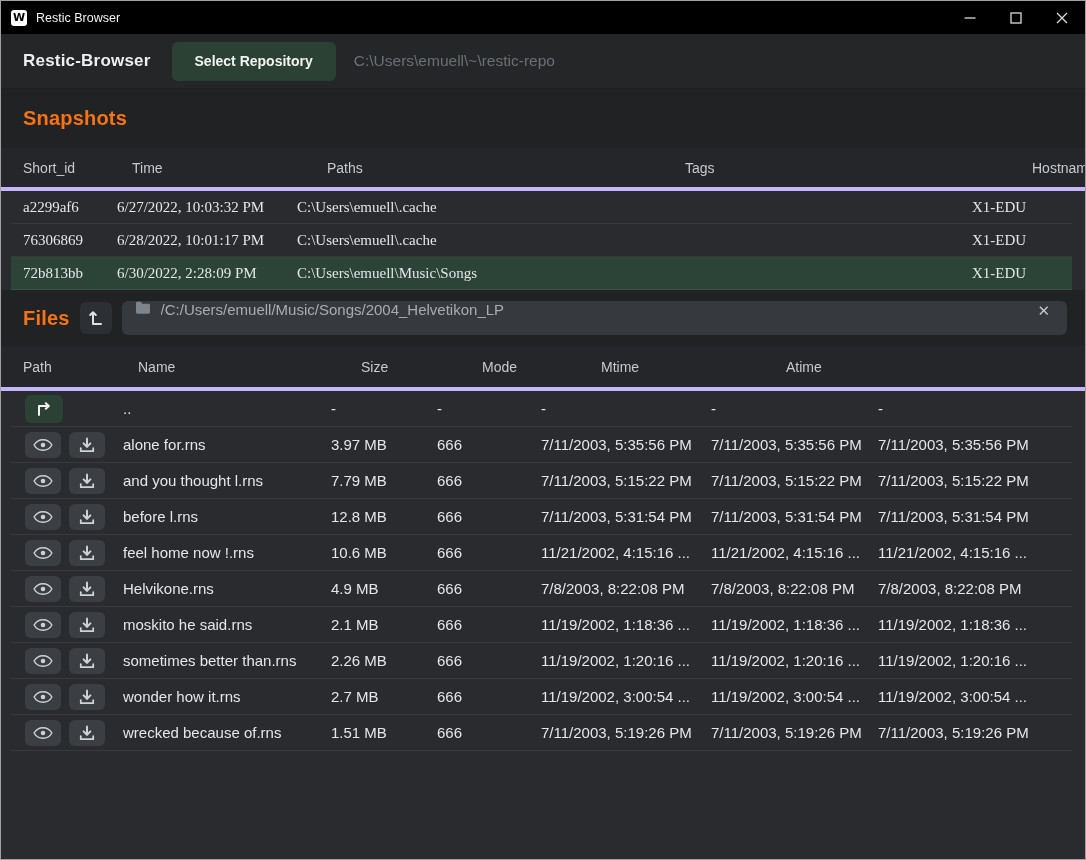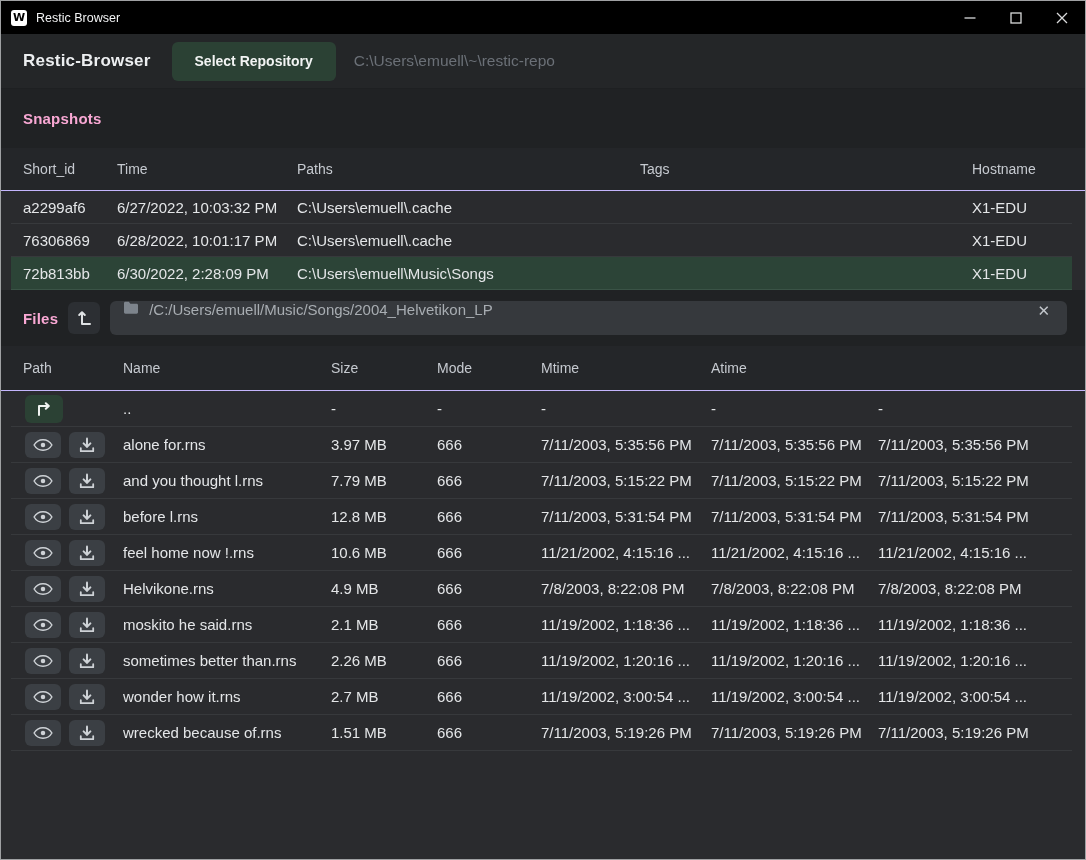--- a/index.html
+++ b/index.html
@@ -37,36 +37,37 @@
     font-family:inherit; cursor:pointer;
   }
   .repo-path { margin-left:18px; color:#6b7077; font-size:15.5px; }
 
   
   .section-strip {
     background:#202224; display:flex; align-items:center; padding:0 18px 0 22px;
   }
   .snapshots-strip { height:59px; }
   .files-strip { height:56px; }
-  .strip-title { color:#f9a8d4; font-size:15px; font-weight:bold; letter-spacing:.2px; }
+  .strip-title { color:#f97316; font-size:20px; font-weight:bold; letter-spacing:.2px; }
 
   
   .thead {
     background:#242629; color:#c6cad0; font-size:14px;
     padding-left:10px; padding-right:13px;
-    border-bottom:1px solid #c4b5fd;
+    border-bottom:4px solid #c4b5fd;
+    gap:15px;
   }
   .thead > div { display:flex; align-items:center; height:100%; }
   .row { margin:0 13px 0 10px; border-bottom:1px solid #37393c; color:#e4e6e8; font-size:15px; }
   .c-pad { padding-left:12px; }
 
   
   .snap-grid { display:grid; grid-template-columns:106px 180px 343px 332px 1fr; align-items:center; }
   .snapshots-table .thead { height:43px; }
-  .snapshots-table .row { height:33px; cursor:default; }
+  .snapshots-table .row { height:33px; cursor:default;font-family:Liberation Serif, serif; }
   .snapshots-table .row.selected { background:var(--accent-row, #2c4437); border-bottom-color:#3a5346; }
 
   
   .files-grid { display:grid; grid-template-columns:112px 208px 106px 104px 170px 167px 1fr; align-items:center; }
   .files-table .thead { height:45px; }
   .files-table .row { height:36px; }
   .actions-cell { display:flex; align-items:center; gap:8px; padding-left:14px; }
   .icon-btn {
     width:36px; height:26px; border:none; border-radius:6px; background:#3b3f44;
     display:flex; align-items:center; justify-content:center; cursor:pointer; padding:0;

